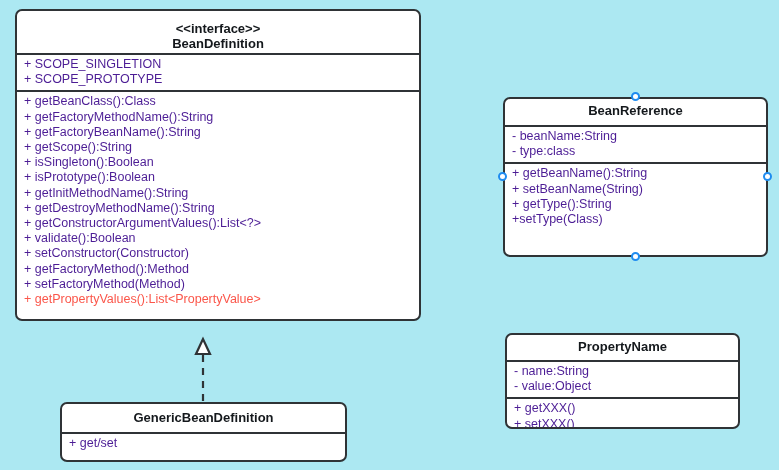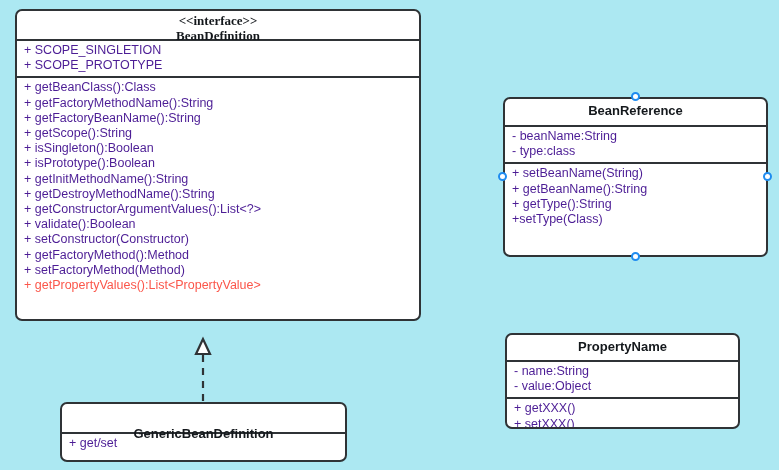--- a/index.html
+++ b/index.html
@@ -64,21 +64,21 @@
     color: #fb564a;
   }
 
   
   #box-beandefinition {
     left: 15px;
     top: 9px;
     width: 406px;
     height: 312px;
   }
-  #box-beandefinition .uml-header { height: 28px; padding-top: 2px; font-family: Liberation Serif, serif; }
+  #box-beandefinition .uml-header { height: 42px; padding-top: 10px; }
 
   #box-beanreference {
     left: 503px;
     top: 97px;
     width: 265px;
     height: 160px;
   }
   #box-beanreference .uml-header { height: 26px; padding-top: 4px; }
 
   #box-propertyname {
@@ -89,21 +89,21 @@
     margin-top: 16px;
   }
   #box-propertyname .uml-header { height: 25px; padding-top: 4px; }
 
   #box-genericbeandefinition {
     left: 60px;
     top: 402px;
     width: 287px;
     height: 60px;
   }
-  #box-genericbeandefinition .uml-header { height: 28px; padding-top: 22px; }
+  #box-genericbeandefinition .uml-header { height: 28px; padding-top: 6px; }
 
   
   .handle {
     position: absolute;
     width: 9px;
     height: 9px;
     border-radius: 50%;
     background: #ffffff;
     border: 2px solid #1f8cf0;
     box-sizing: border-box;
@@ -154,22 +154,22 @@
 
   <div class="uml-box" id="box-beanreference">
     <div class="uml-header">
       <span class="cls-name">BeanReference</span>
     </div>
     <div class="uml-section">
       <div class="uml-row">- beanName:String</div>
       <div class="uml-row">- type:class</div>
     </div>
     <div class="uml-section">
+      <div class="uml-row">+ getBeanName():String</div>
       <div class="uml-row">+ setBeanName(String)</div>
-      <div class="uml-row">+ getBeanName():String</div>
       <div class="uml-row">+ getType():String</div>
       <div class="uml-row">+setType(Class)</div>
     </div>
   </div>
 
   <div class="handle" style="left:631px; top:92px;"></div>
   <div class="handle" style="left:498px; top:172px;"></div>
   <div class="handle" style="left:763px; top:172px;"></div>
   <div class="handle" style="left:631px; top:252px;"></div>
 

